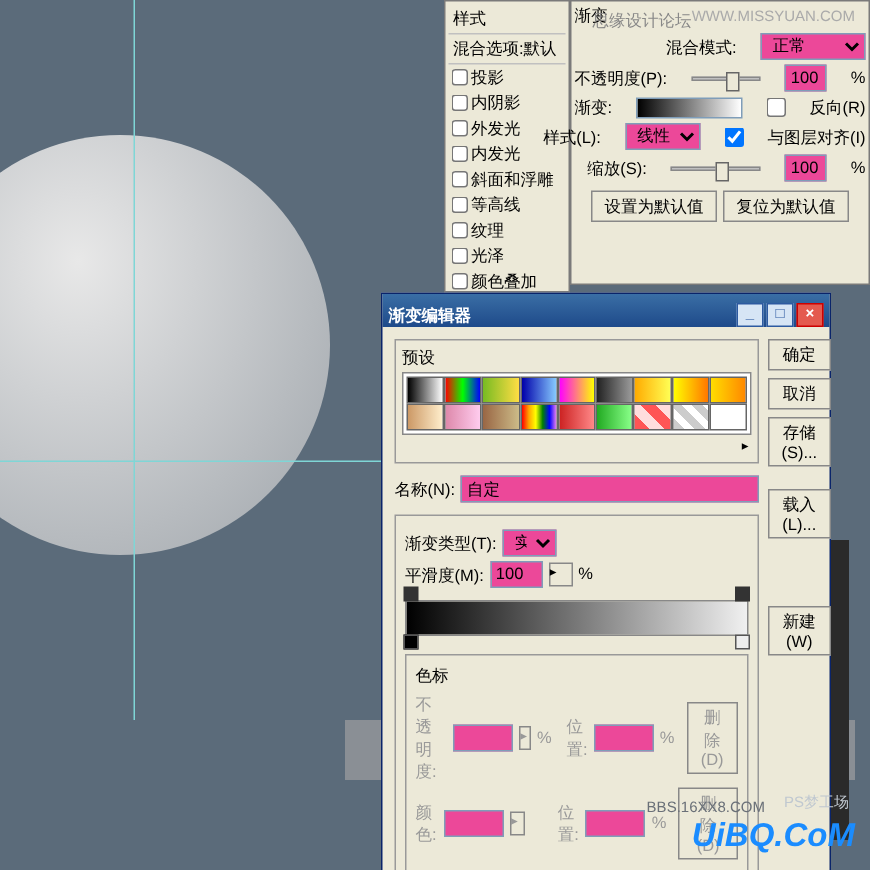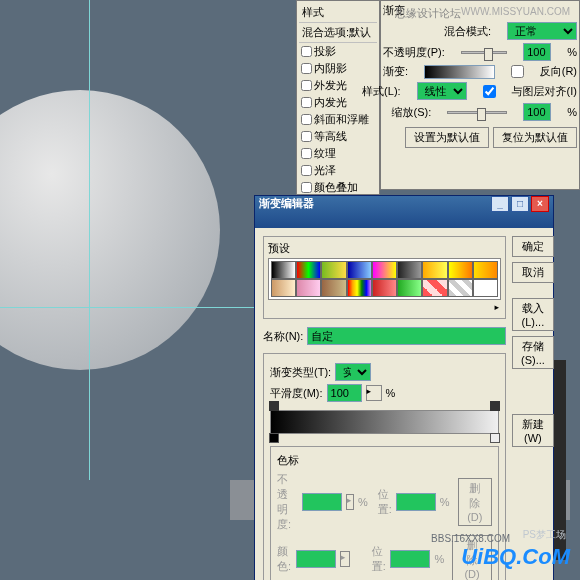--- a/index.html
+++ b/index.html
@@ -10,31 +10,31 @@
 .guide-h{position:absolute;left:0;top:307px;width:300px;height:1px;background:#7fd6d6}
 .panel{position:absolute;background:#ece9d8;border:1px solid #7a7a7a}
 .styles-panel{left:296px;top:0;width:84px;height:195px;padding:2px}
 .styles-panel .gh{padding:2px 3px;border-bottom:1px solid #c0c0c0}
 .styles-panel .row{display:flex;align-items:center;padding:1px 2px;gap:2px}
 .styles-panel input[type=checkbox]{width:11px;height:11px}
 .ls-panel{left:380px;top:0;width:200px;height:190px;padding:2px}
 .ls-panel .hdr{font-size:11px;margin-bottom:4px}
 .ls-panel .frow{display:flex;align-items:center;gap:16px;margin:3px 0;justify-content:flex-end}
 .ls-panel label{white-space:nowrap}
-select,input[type=text]{background:#22c55e;border:1px solid #7f9db9;height:18px;padding:0 3px;font-size:11px}
+select,input[type=text]{background:#ec4899;border:1px solid #7f9db9;height:18px;padding:0 3px;font-size:11px}
 .grad-strip{width:75px;height:14px;background:linear-gradient(90deg,#000,#fff);border:1px solid #7f9db9}
 .dial{width:28px;height:28px;border:1px solid #999;border-radius:50%;background:#fff;position:relative}
 .dial::after{content:"";position:absolute;left:50%;bottom:50%;width:1px;height:10px;background:#000}
 .slider{width:60px;height:3px;background:#c0c0c0;border:1px solid #888;position:relative}
 .slider::after{content:"";position:absolute;left:50%;top:-4px;width:7px;height:11px;background:#ece9d8;border:1px solid #666}
 .btn{background:#ece9d8;border:1px solid #888;padding:2px 8px;cursor:pointer;font-size:11px}
-.btn-row{display:flex;gap:4px;justify-content:flex-end;margin-top:6px}
+.btn-row{display:flex;gap:4px;justify-content:center;margin-top:6px}
 
 .dialog{position:absolute;left:254px;top:195px;width:300px;background:#ece9d8;border:1px solid #0a246a}
-.titlebar{height:32px;background:linear-gradient(180deg,#3a6ea5,#1e4a8a);display:flex;align-items:flex-start;padding:0 4px;color:#fff;font-weight:bold;justify-content:space-between}
+.titlebar{height:22px;background:linear-gradient(180deg,#3a6ea5,#1e4a8a);display:flex;align-items:flex-end;padding:0 4px;color:#fff;font-weight:bold;justify-content:space-between}
 .tbtns{display:flex;gap:2px}
 .tbtn{width:18px;height:16px;background:#d6e5f5;border:1px solid #2d5aa0;font-size:10px;text-align:center;line-height:14px;color:#2d5aa0}
 .tbtn.close{background:#e45a4f;color:#fff;border-color:#c00}
 .dbody{padding:8px;display:flex;gap:6px}
 .dleft{flex:1}
 .dright{width:62px;display:flex;flex-direction:column;gap:5px}
 .presets-box{border:1px solid #999;padding:4px;background:#ece9d8}
 .presets-lbl{margin-bottom:2px}
 .swatches{display:grid;grid-template-columns:repeat(9,1fr);gap:0;border:1px solid #888;background:#fff;padding:2px}
 .sw{height:18px;border:1px solid #666}
@@ -226,22 +226,22 @@
             <input type="text" disabled="" style="">
             <span>%</span>
             <button class="btn" disabled="" style="color:#999;margin-left:4px">删除(D)</button>
           </div>
         </div>
       </div>
     </div>
     <div class="dright">
       <button class="btn">确定</button>
       <button class="btn">取消</button>
+      <button class="btn">存储(S)...</button>
       <button class="btn" style="margin-top:10px">载入(L)...</button>
-      <button class="btn">存储(S)...</button>
       <button class="btn" style="margin-top:40px">新建(W)</button>
     </div>
   </div>
 </div>
 
 <div class="watermark1">思缘设计论坛</div>
 <div class="url1">WWW.MISSYUAN.COM</div>
 <div class="logo2">PS梦工场</div>
 <div class="wm2">BBS.16XX8.COM</div>
 <div class="logo">UiBQ.CoM</div>

